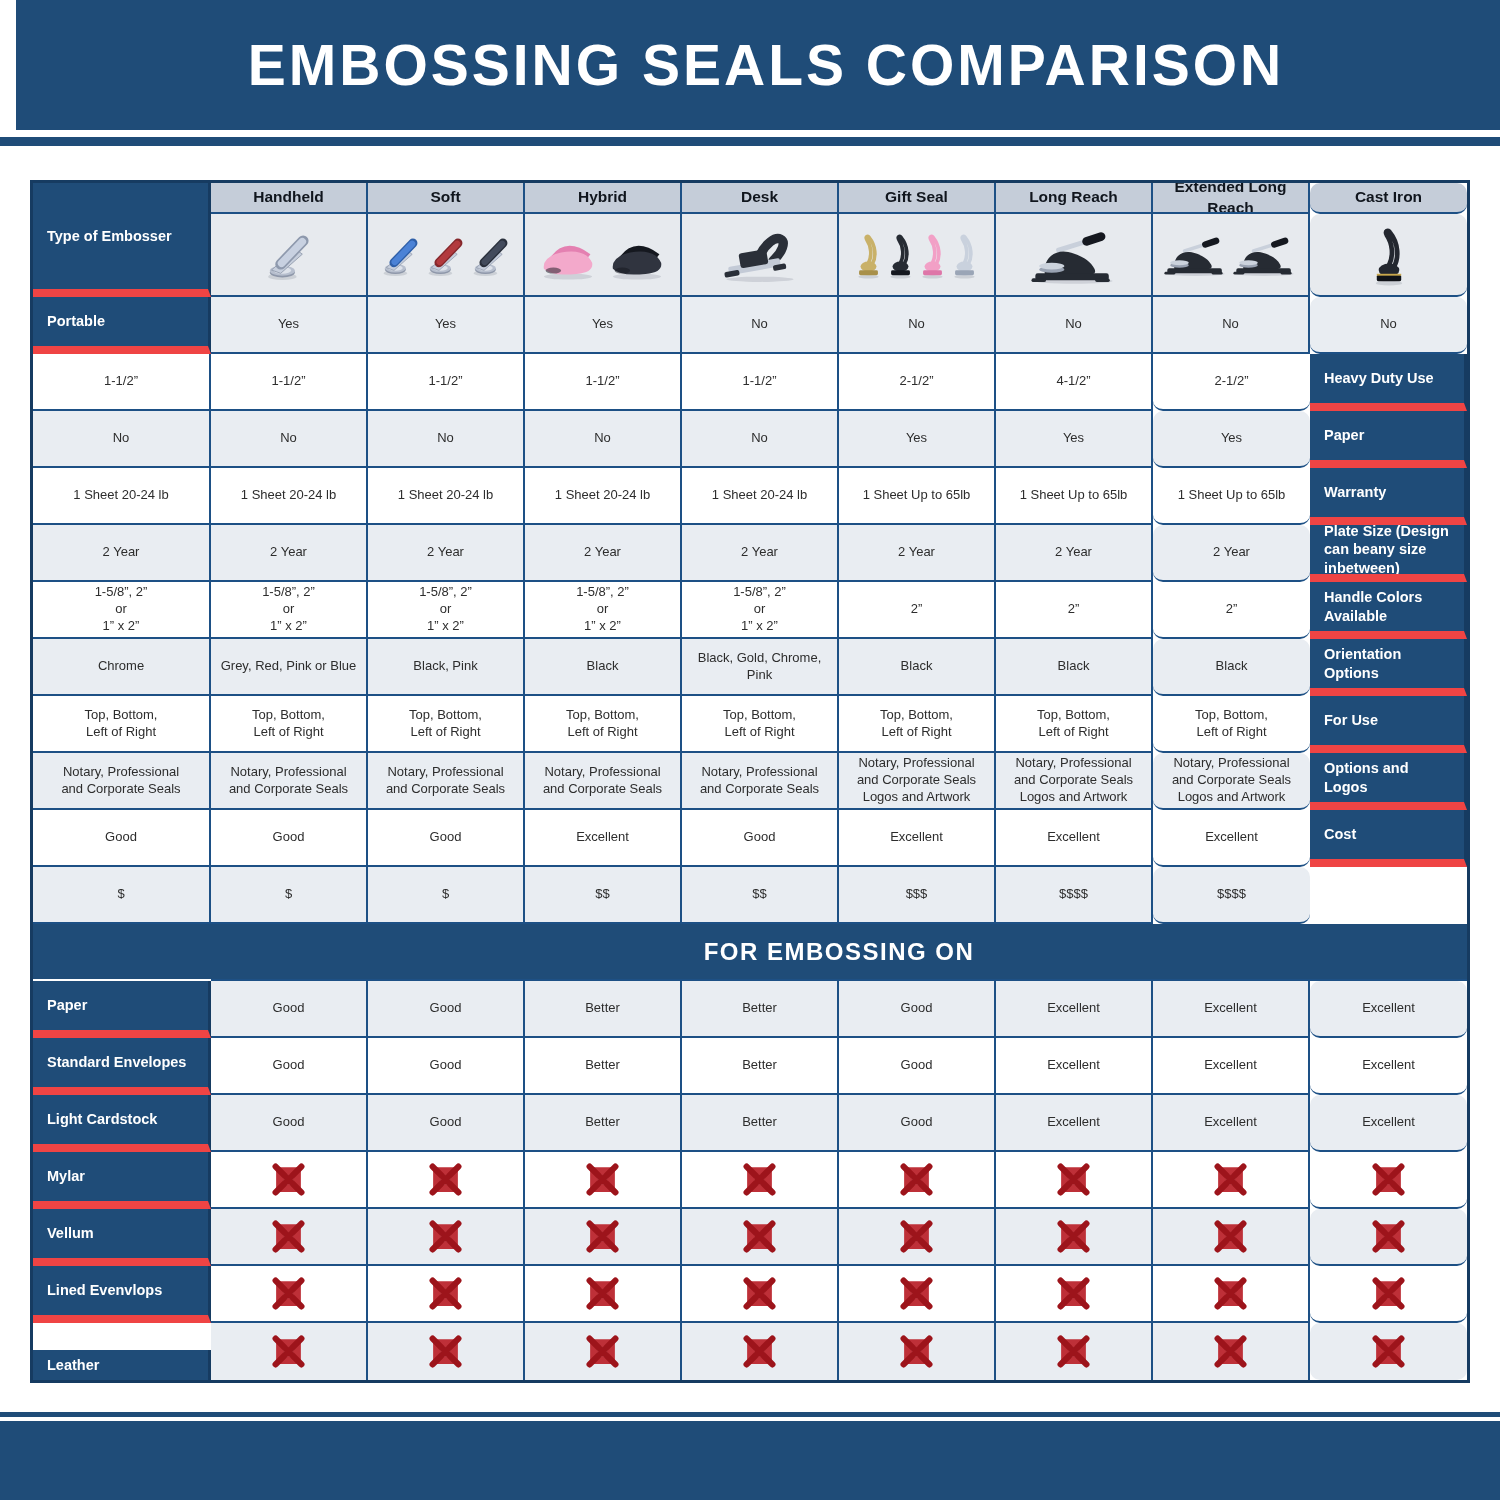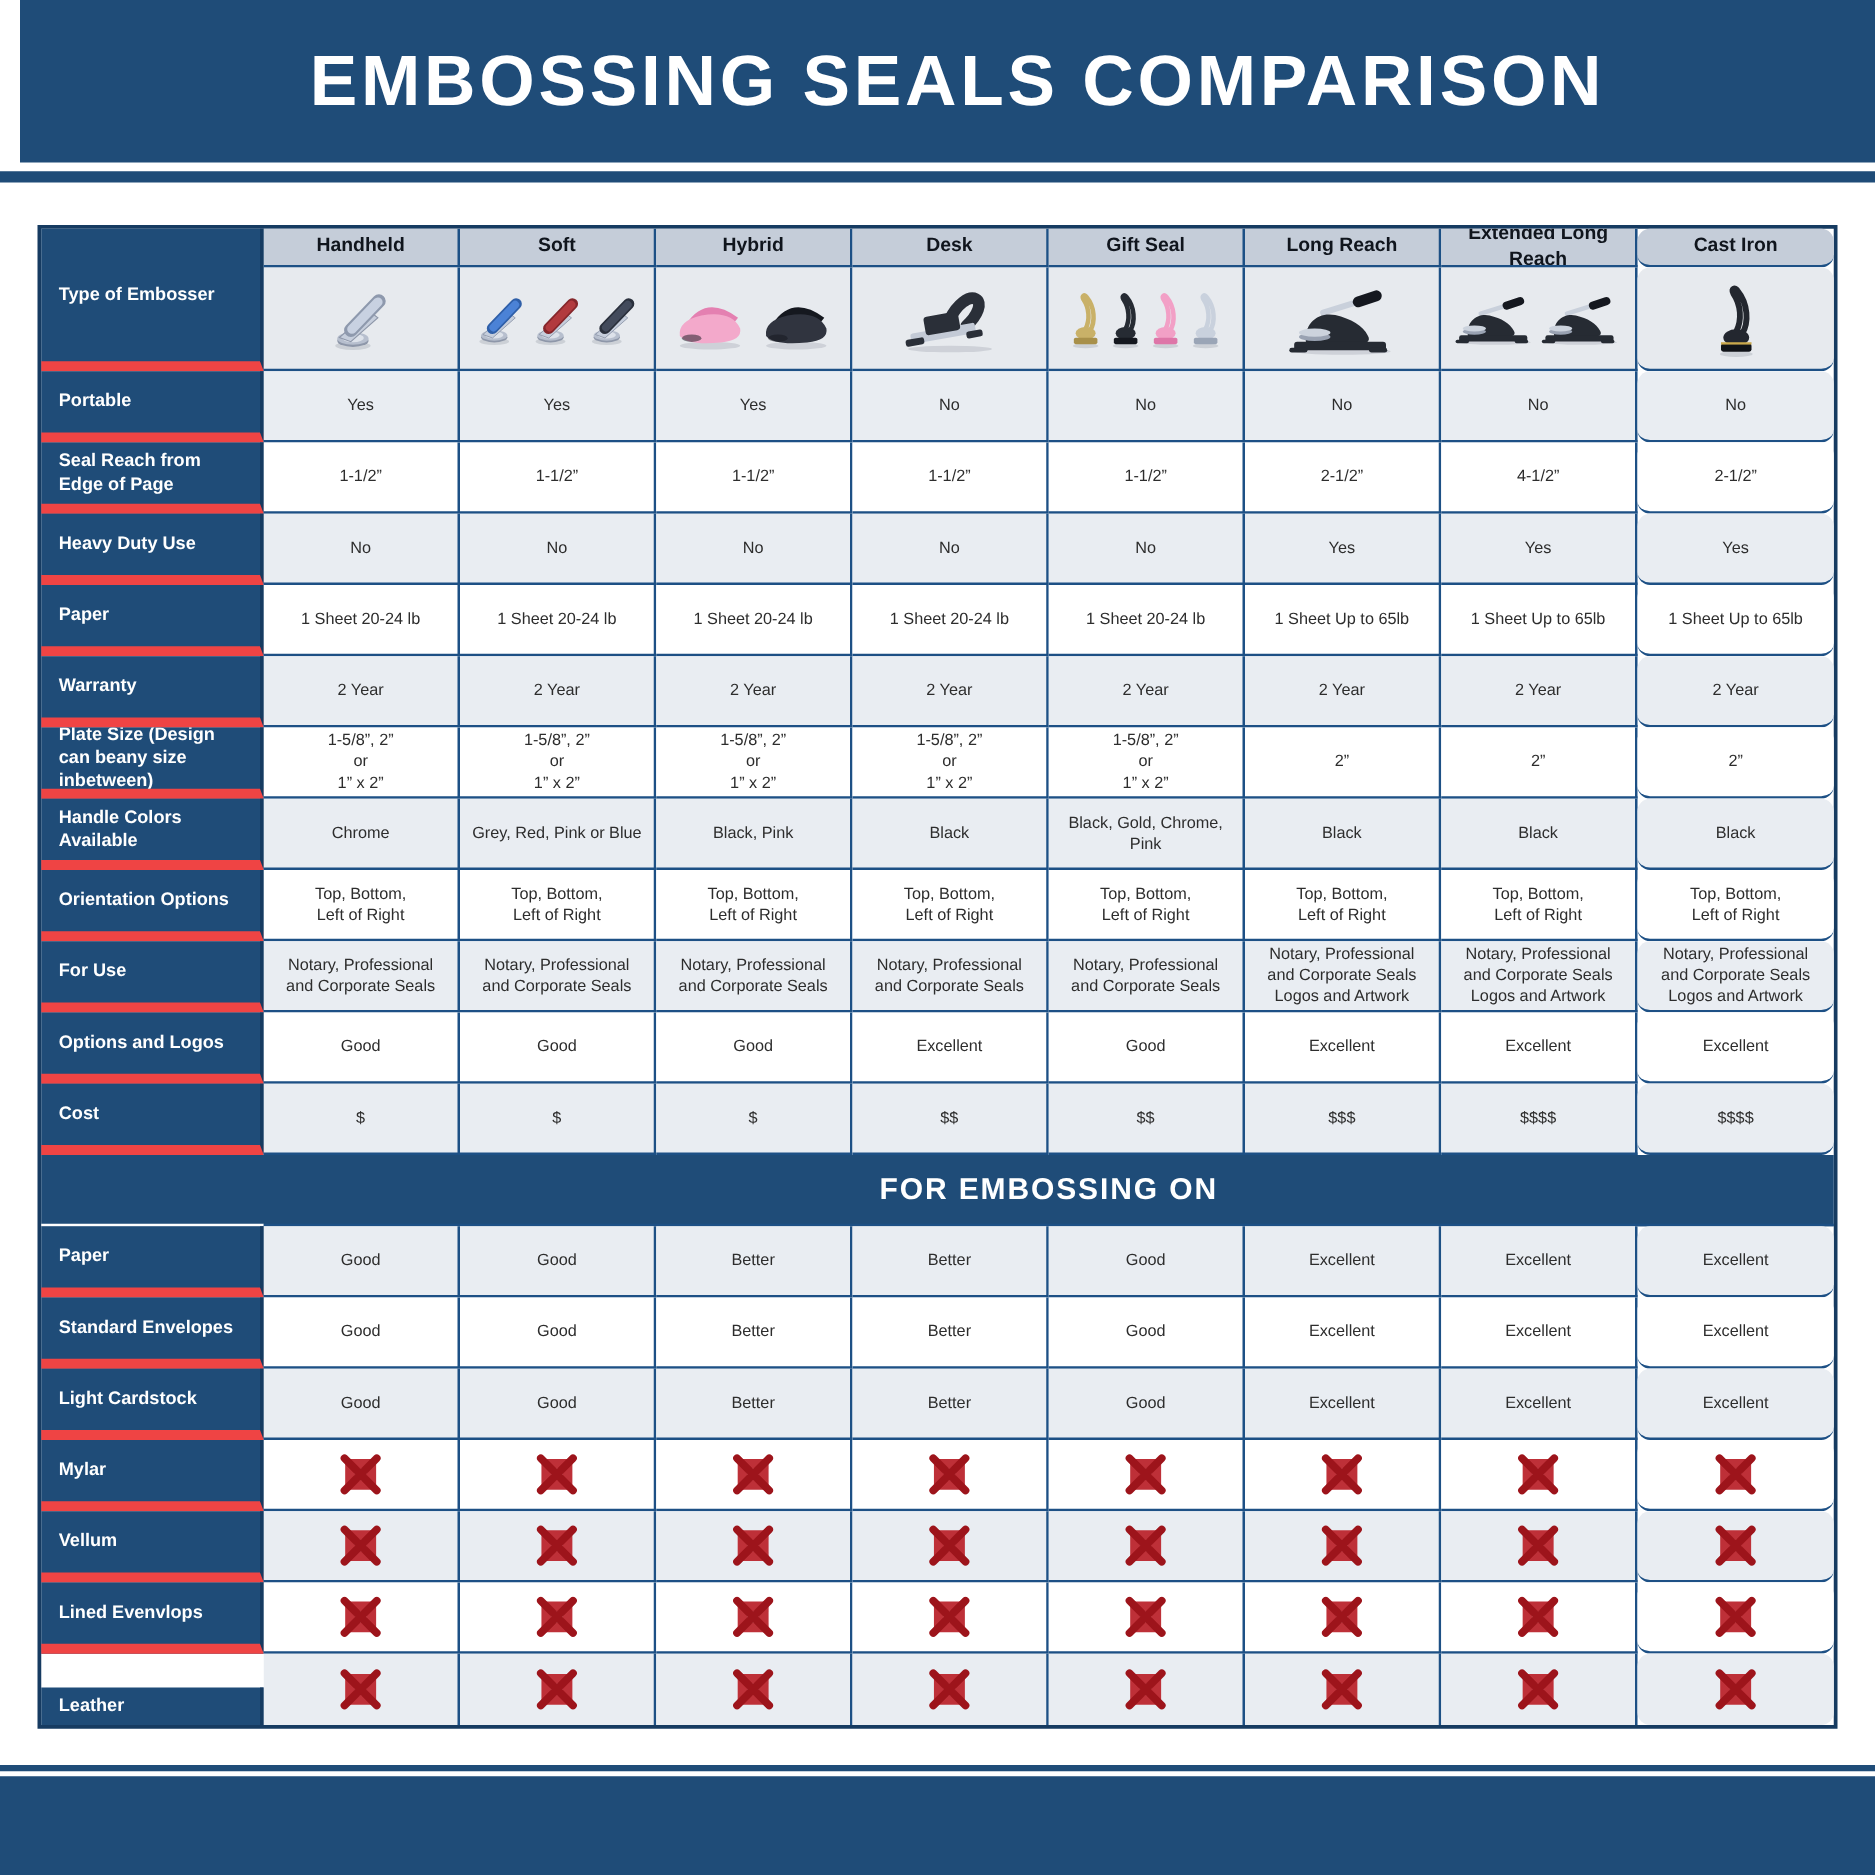--- a/index.html
+++ b/index.html
@@ -173,21 +173,20 @@
         </svg></div>
       <div class="cell lbl">Portable</div>
       <div class="cell data shade">Yes</div>
       <div class="cell data shade">Yes</div>
       <div class="cell data shade">Yes</div>
       <div class="cell data shade">No</div>
       <div class="cell data shade">No</div>
       <div class="cell data shade">No</div>
       <div class="cell data shade">No</div>
       <div class="cell data shade lastcol">No</div>
-      <div class="cell lbl">Seal Reach from Edge of Page</div>
       <div class="cell data white">1-1/2”</div>
       <div class="cell data white">1-1/2”</div>
       <div class="cell data white">1-1/2”</div>
       <div class="cell data white">1-1/2”</div>
       <div class="cell data white">1-1/2”</div>
       <div class="cell data white">2-1/2”</div>
       <div class="cell data white">4-1/2”</div>
       <div class="cell data white lastcol">2-1/2”</div>
       <div class="cell lbl">Heavy Duty Use</div>
       <div class="cell data shade">No</div>

